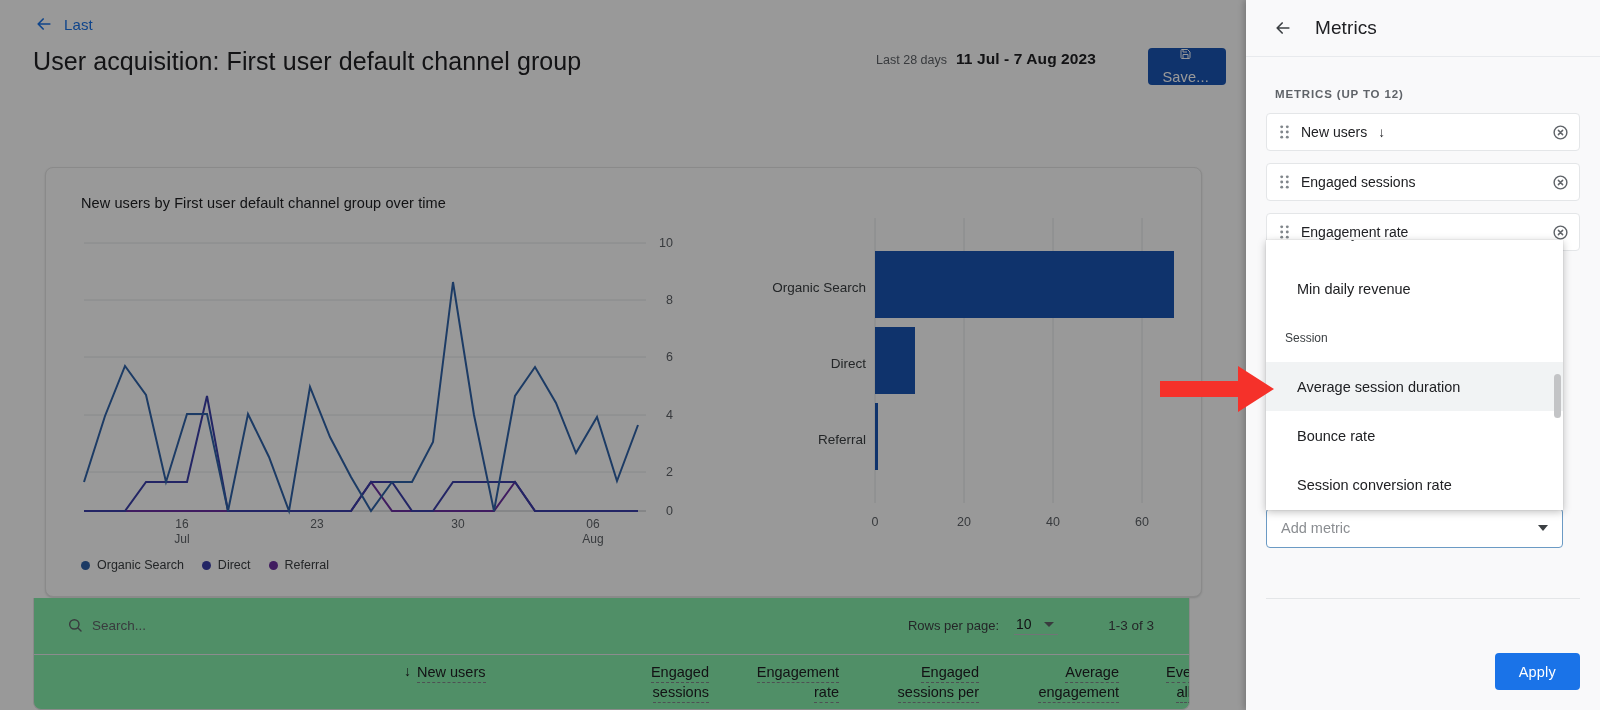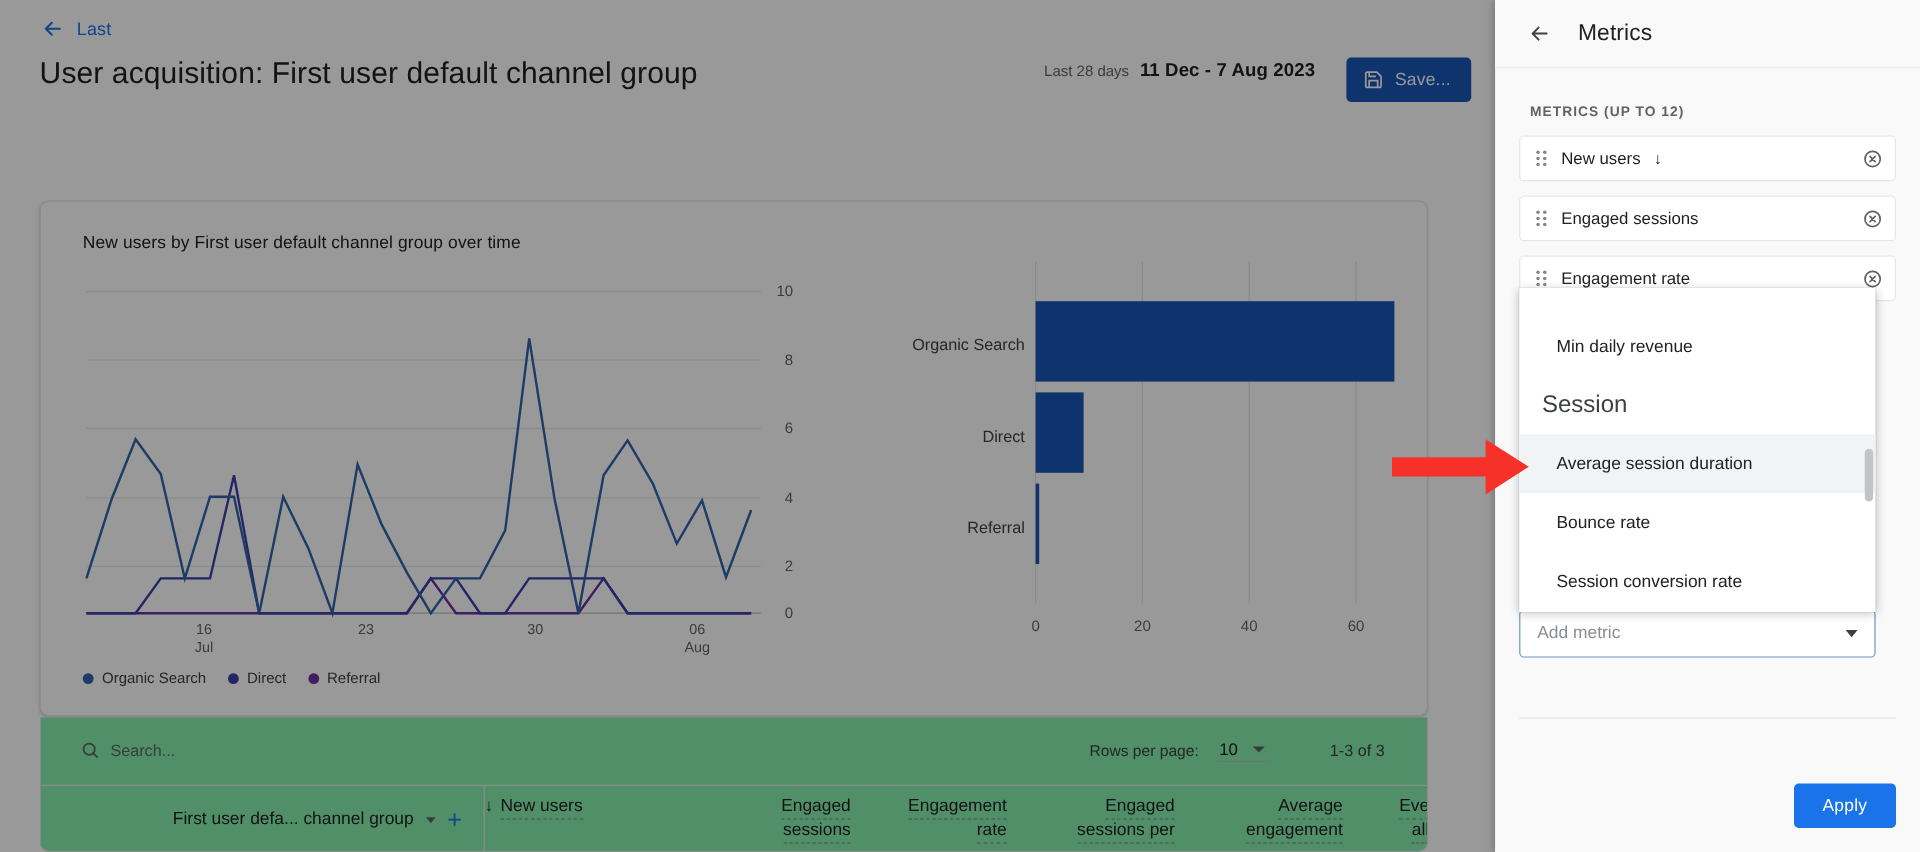--- a/index.html
+++ b/index.html
@@ -34,27 +34,27 @@
     font-size: 25px; color: #202124; letter-spacing: .1px; white-space: nowrap;
   }
   .date-block { position: absolute; right: 150px; top: 50px; display: flex; align-items: baseline; gap: 9px; }
   .date-pre { font-size: 12.5px; color: #5f6368; }
   .date-range { font-size: 15.5px; color: #202124; font-weight: bold; letter-spacing: .1px; }
   .save-btn {
     position: absolute; right: 20px; top: 48px;
     height: 37px; padding: 0 17px 0 14px;
     background: #1a56b4; color: #fff; border: none; border-radius: 4px;
     display: flex; align-items: center; gap: 9px;
-    font-size: 14.5px; font-family: inherit; cursor: pointer; letter-spacing: .2px;
+    font-size: 14.5px; font-family: inherit; cursor: pointer; letter-spacing: .2px; flex-direction: column;
   }
   .save-icon { width: 17px; height: 17px; display: block; }
 
   
   .card {
-    position: absolute; left: 33px; top: 167px;
+    position: absolute; left: 45px; top: 167px;
     width: 1157px; height: 430px;
     background: #fff; border: 1px solid #e6e6e6; border-radius: 8px;
     box-shadow: 0 1px 2px rgba(60,64,67,.18);
   }
   .chart-title { position: absolute; font-size: 14.5px; color: #202124; letter-spacing: .1px; white-space: nowrap; }
 
   
   .linechart { position: absolute; left: 0; top: 0; width: 660px; height: 430px; }
   .barchart  { position: absolute; left: 660px; top: 0; width: 497px; height: 430px; }
 
@@ -120,21 +120,21 @@
   
   .dropdown {
     position: absolute; left: 20px; top: 240px; width: 297px; height: 270px;
     background: #fff; box-shadow: 0 2px 8px rgba(0,0,0,.25), 0 0 1px rgba(0,0,0,.2);
     overflow: hidden; z-index: 120;
   }
   .dd-item { position: absolute; left: 0; width: 297px; height: 49px; display: flex; align-items: center;
     padding-left: 31px; font-size: 14.5px; color: #202124; white-space: nowrap; }
   .dd-item.partial { color: #3c4043; }
   .dd-group { position: absolute; left: 0; width: 297px; height: 49px; display: flex; align-items: center;
-    padding-left: 19px; font-size: 20px; color: #3c4043; }
+    padding-left: 19px; font-size: 12px; color: #3c4043; }
   .dd-item.selected { background: #f1f3f4; }
   .dd-scroll-track { position: absolute; right: 2px; top: 4px; width: 7px; height: 262px; }
   .dd-scroll-thumb { position: absolute; right: 2px; top: 134px; width: 7px; height: 44px;
     background: #c3c4c6; border-radius: 4px; }
 
   .add-metric {
     position: absolute; left: 20px; top: 508px; width: 297px; height: 40px;
     background: #fff; border: 1.5px solid #6b9ac4; border-radius: 4px;
     display: flex; align-items: center; padding: 0 14px; z-index: 110;
   }
@@ -163,21 +163,21 @@
       <svg class="back-arrow" viewBox="0 0 24 24" fill="none" stroke="currentColor" stroke-width="2">
         <path d="M19 12H5M11 18l-6-6 6-6" stroke-linecap="round" stroke-linejoin="round"></path>
       </svg>
       <span class="back-label">Last</span>
     </div>
 
     <div class="page-title">User acquisition: First user default channel group</div>
 
     <div class="date-block">
       <span class="date-pre">Last 28 days</span>
-      <span class="date-range">11 Dec - 7 Aug 2023</span>
+      <span class="date-range">11 Jul - 7 Aug 2023</span>
     </div>
 
     <button class="save-btn">
       <svg class="save-icon" viewBox="0 0 24 24" fill="none" stroke="#ffffff" stroke-width="2">
         <path d="M19 21H5a2 2 0 0 1-2-2V5a2 2 0 0 1 2-2h11l5 5v11a2 2 0 0 1-2 2z"></path>
         <polyline points="17 21 17 13 7 13 7 21"></polyline>
         <polyline points="7 3 7 8 15 8"></polyline>
       </svg>
       <span>Save...</span>
     </button>
@@ -278,25 +278,20 @@
         </svg>
         <span class="search-ph">Search...</span>
 
         <span class="rows-per-page">Rows per page:</span>
         <span class="rpp-value">10</span>
         <span class="rpp-caret"></span>
         <span class="page-count">1-3 of 3</span>
       </div>
 
       <div class="hdr-row">
-        <div class="dim-cell">
-          <span class="dim-name">First user defa... channel group</span>
-          <span class="dim-caret"></span>
-          <span class="plus-btn">+</span>
-        </div>
 
         <div class="metric-cell metric-first" style="left:370px; width:160px; flex-direction:row; align-items:flex-start; padding-top:8px;">
           <span class="sort-arrow">↓</span>
           <span class="ln">New users</span>
         </div>
 
         <div class="metric-cell" style="left:530px; width:145px;">
           <span class="ln">Engaged</span>
           <span class="ln">sessions</span>
         </div>

